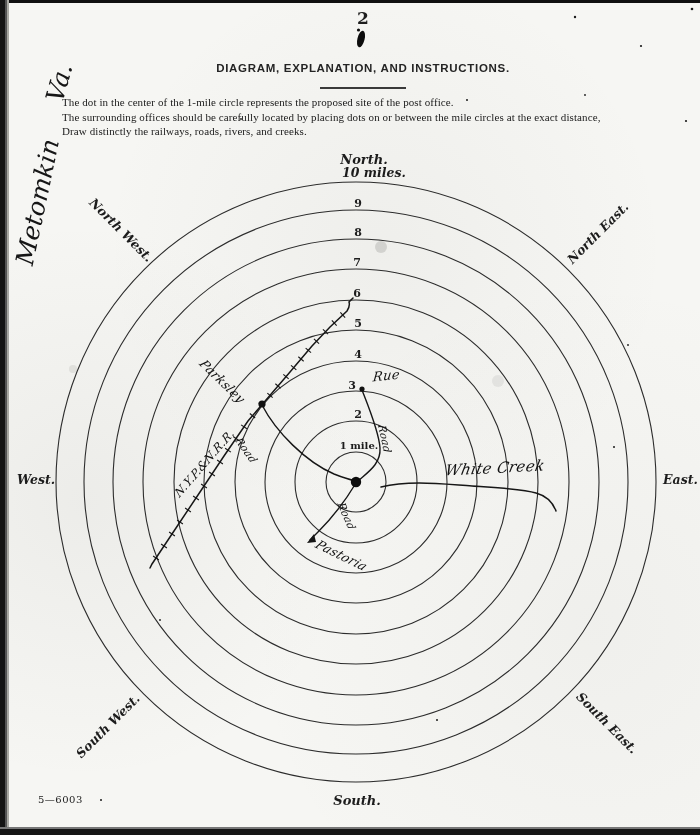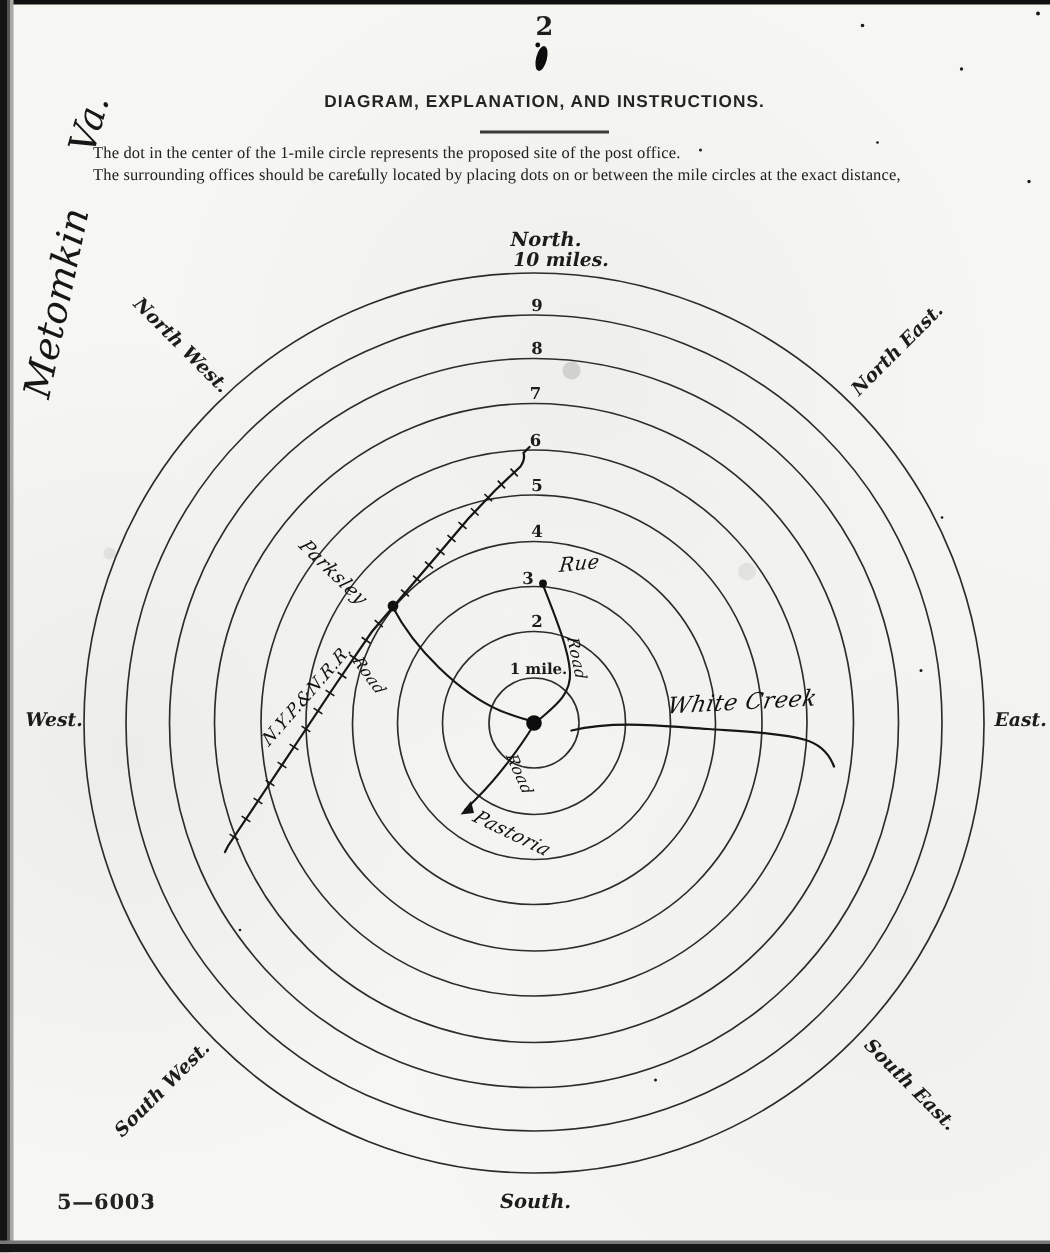--- a/index.html
+++ b/index.html
@@ -23,21 +23,21 @@
   .title-rule{position:absolute;left:320px;top:87px;width:86px;height:2px;background:#3a3a3a;}
   .instructions{position:absolute;left:45px;top:95px;width:650px;}
   .instructions p{margin:0;font-size:11px;line-height:14.6px;white-space:nowrap;
     letter-spacing:.1px;color:#202020;font-weight:500;}
   .instructions p.indent{padding-left:17px;}
   .margin-note span{position:absolute;font-family:"DejaVu Serif",serif;font-style:italic;
     color:#161616;white-space:nowrap;}
   .mn-name{left:-36px;top:176px;width:152px;font-size:25px;transform:rotate(-78deg);}
   .mn-state{left:40px;top:68px;font-size:25px;transform:rotate(-74deg);}
   .print-code{position:absolute;left:38px;top:794px;font-family:"DejaVu Serif",serif;
-    font-weight:bold;font-size:14px;letter-spacing:.5px;color:#222;}
+    font-weight:normal;font-size:10px;letter-spacing:.5px;color:#222;}
   svg.overlay{position:absolute;left:0;top:0;}
   .ring{fill:none;stroke:#2c2c2c;stroke-width:1.1;}
   .ink{fill:none;stroke:#161616;stroke-linecap:round;}
   .rail{stroke-width:1.5;}
   #rail-ticks line{stroke:#161616;stroke-width:1.1;}
   text{fill:#1c1c1c;}
   .ringnum{font-family:"DejaVu Serif",serif;font-weight:bold;font-size:11px;text-anchor:middle;}
   .compass{font-family:"DejaVu Serif",serif;font-weight:bold;font-style:italic;
     font-size:13px;text-anchor:middle;}
   .compass.small{font-size:12.5px;}
@@ -52,20 +52,21 @@
 <div class="page">
   <div class="mottle"></div>
 
   <div class="pageno">2</div>
   <div class="title">DIAGRAM, EXPLANATION, AND INSTRUCTIONS.</div>
   <div class="title-rule"></div>
 
   <div class="instructions">
     <p class="indent">The dot in the center of the 1-mile circle represents the proposed site of the post office.</p>
     <p class="indent">The surrounding offices should be carefully located by placing dots on or between the mile circles at the exact distance,</p>
+    <p class="indent">Draw distinctly the railways, roads, rivers, and creeks.</p>
   </div>
 
   <div class="margin-note">
     <span class="mn-name">Metomkin</span>
     <span class="mn-state">Va.</span>
   </div>
 
   <div class="print-code">5—6003</div>
 
   <svg id="diagram-svg" class="overlay" width="700" height="835" viewBox="0 0 700 835">

